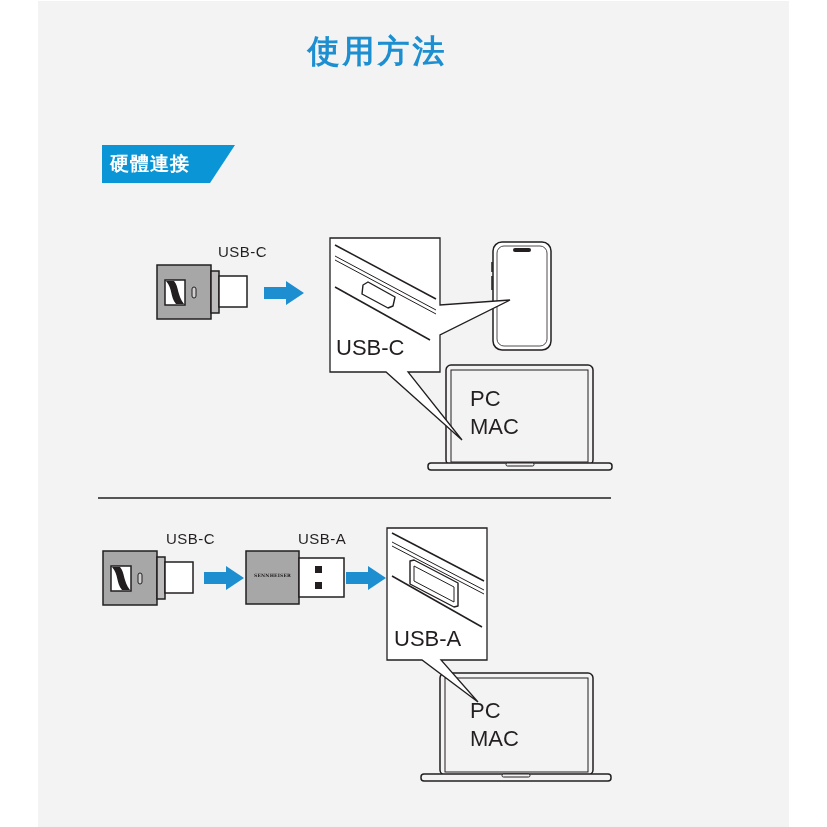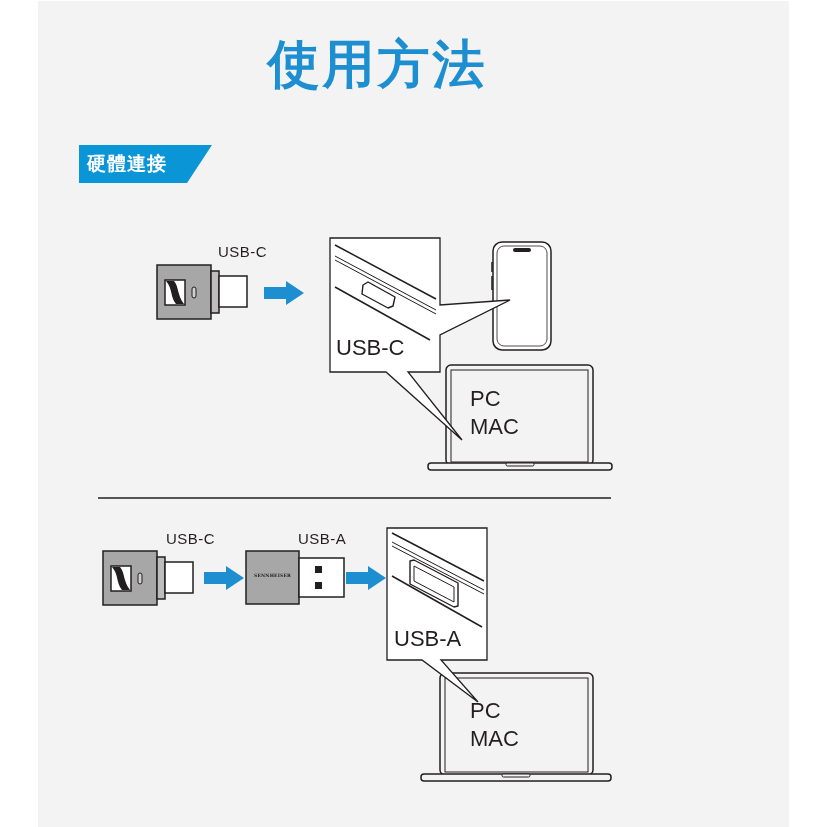--- a/index.html
+++ b/index.html
@@ -1,21 +1,21 @@
 <!DOCTYPE html>
 <html><head>
 <meta charset="utf-8">
 <style>
   html, body { margin: 0; padding: 0; }
   body { width: 827px; height: 827px; background: #ffffff; position: relative; overflow: hidden;
          font-family: "Liberation Sans", "DejaVu Sans", sans-serif; }
   .panel { position: absolute; left: 38px; top: 1px; width: 751px; height: 826px; background: #f3f3f3; }
   .title { position: absolute; left: 0; top: 30px; width: 755px; text-align: center;
-           font-family: "DejaVu Sans", sans-serif; font-weight: bold; font-size: 52px; color: #1d8fd1; letter-spacing: 3px; }
-  .section-tag { position: absolute; left: 79px; top: 145px; width: 133px; height: 38px; }
+           font-family: "DejaVu Sans", sans-serif; font-weight: bold; font-size: 32px; color: #1d8fd1; letter-spacing: 3px; }
+  .section-tag { position: absolute; left: 102px; top: 145px; width: 133px; height: 38px; }
   .section-tag svg { position: absolute; left: 0; top: 0; }
   .section-tag span { position: absolute; left: 8px; top: 6px; color: #ffffff; font-weight: bold;
            font-family: "DejaVu Sans", sans-serif; font-size: 19px; letter-spacing: 1px; }
   .lbl { position: absolute; font-size: 15px; color: #231f20; letter-spacing: 0.5px; }
   .big { position: absolute; font-size: 22px; color: #231f20; }
   .center { line-height: 28px; }
   svg.art { position: absolute; left: 0; top: 0; }
 </style>
 </head>
 <body>

